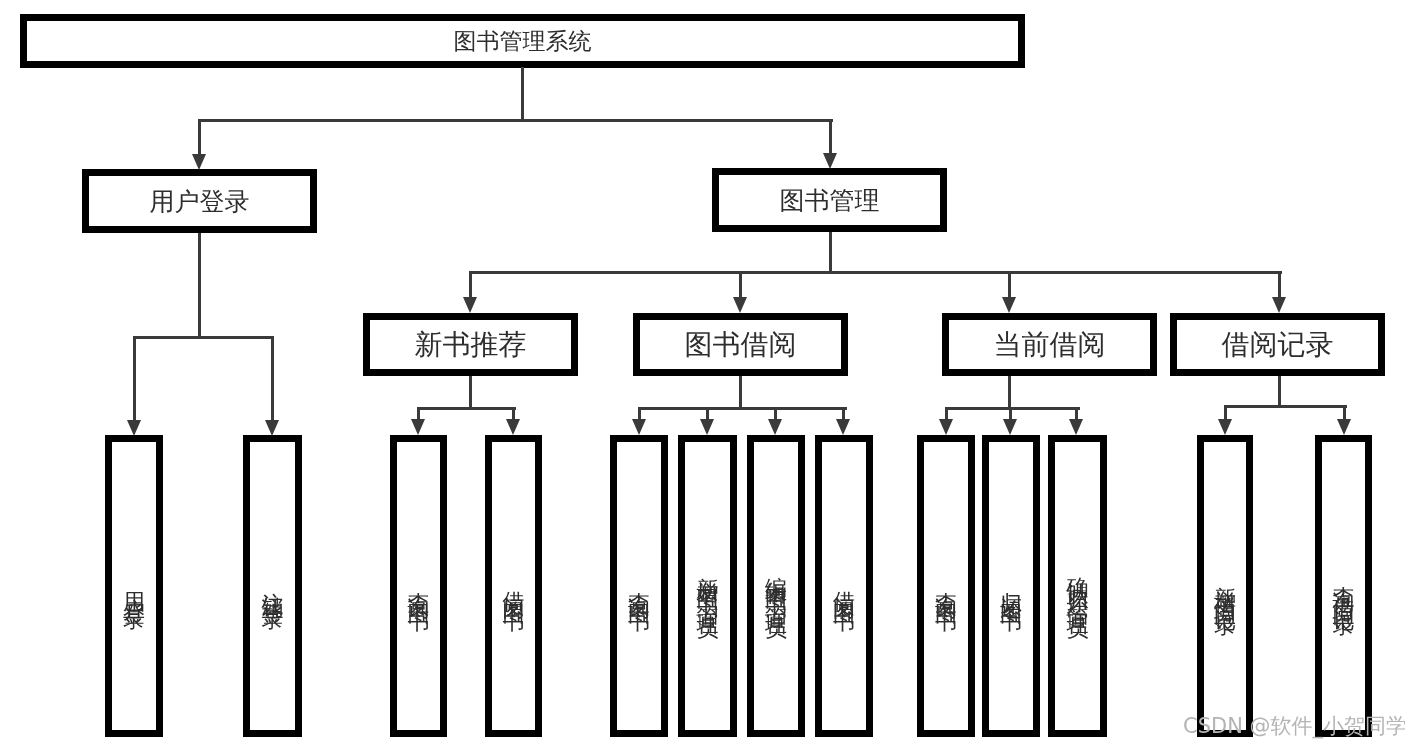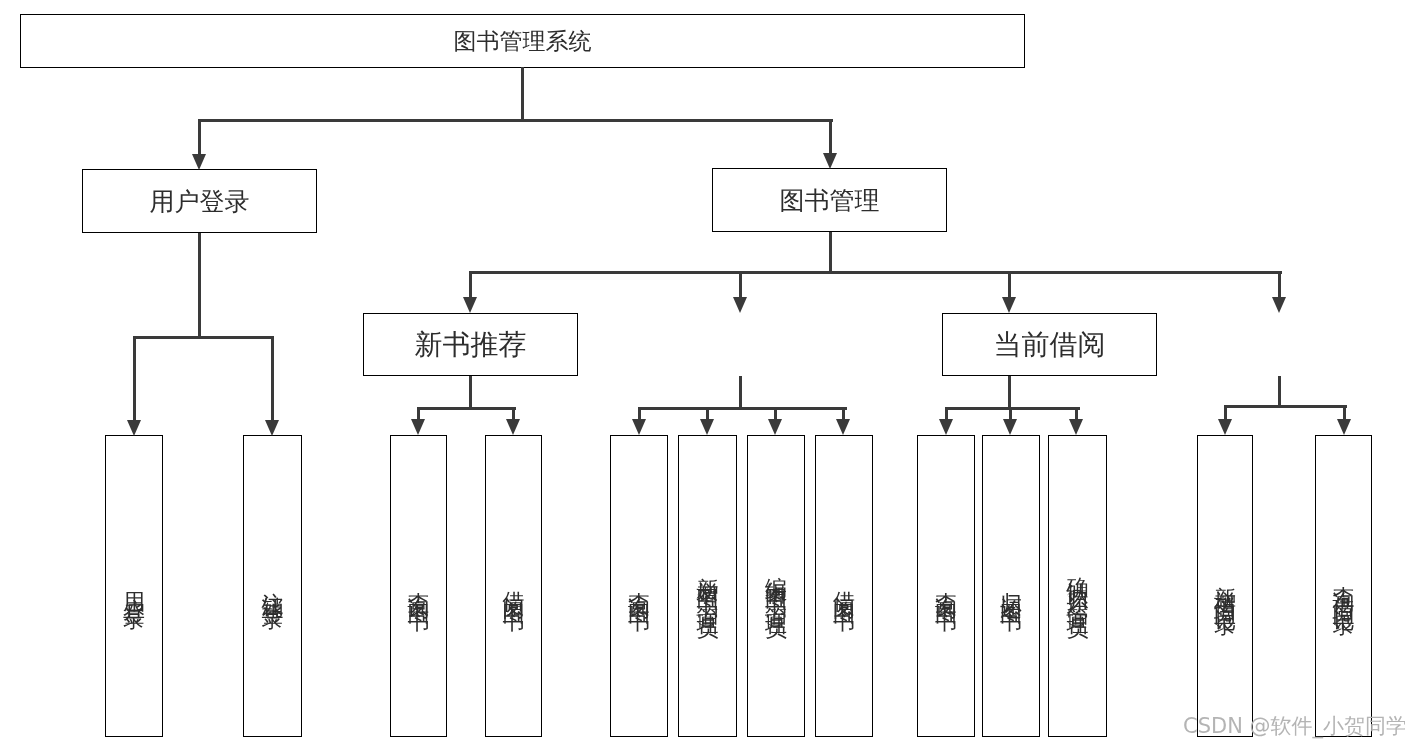--- a/index.html
+++ b/index.html
@@ -9,21 +9,21 @@
     height: 747px;
     background: #ffffff;
     font-family: "DejaVu Sans", "Liberation Sans", sans-serif;
     overflow: hidden;
     color: #2d2d2d;
   }
   .node {
     position: absolute;
     box-sizing: border-box;
     background: #ffffff;
-    border: 1px solid #000000;
+    border: 7px solid #000000;
     display: flex;
     align-items: center;
     justify-content: center;
     text-align: center;
     color: #2d2d2d;
   }
   .root  { font-size: 23px; }
   .lvl2  { font-size: 25px; }
   .lvl3  { font-size: 28px; }
   .leaf  { font-size: 22px; }
@@ -64,22 +64,28 @@
   <div class="node lvl2" style="left:82px; top:169px; width:235px; height:64px;">
     <span>用户登录</span>
   </div>
   <div class="node lvl2" style="left:712px; top:168px; width:235px; height:64px;">
     <span>图书管理</span>
   </div>
 
   <div class="node lvl3" style="left:363px; top:313px; width:215px; height:63px;">
     <span>新书推荐</span>
   </div>
+  <div class="node lvl3" style="left:633px; top:313px; width:215px; height:63px;">
+    <span>图书借阅</span>
+  </div>
   <div class="node lvl3" style="left:902px; top:313px; width:215px; height:63px;margin-left:40px;">
     <span>当前借阅</span>
+  </div>
+  <div class="node lvl3" style="left:1170px; top:313px; width:215px; height:63px;">
+    <span>借阅记录</span>
   </div>
 
   <div class="node leaf" style="left:105px; top:435px; width:58px; height:302px;">
     <span class="vtext">用户登录</span>
   </div>
   <div class="node leaf" style="left:243px; top:435px; width:59px; height:302px;">
     <span class="vtext">注销登录</span>
   </div>
 
   <div class="node leaf" style="left:390px; top:435px; width:57px; height:302px;">

